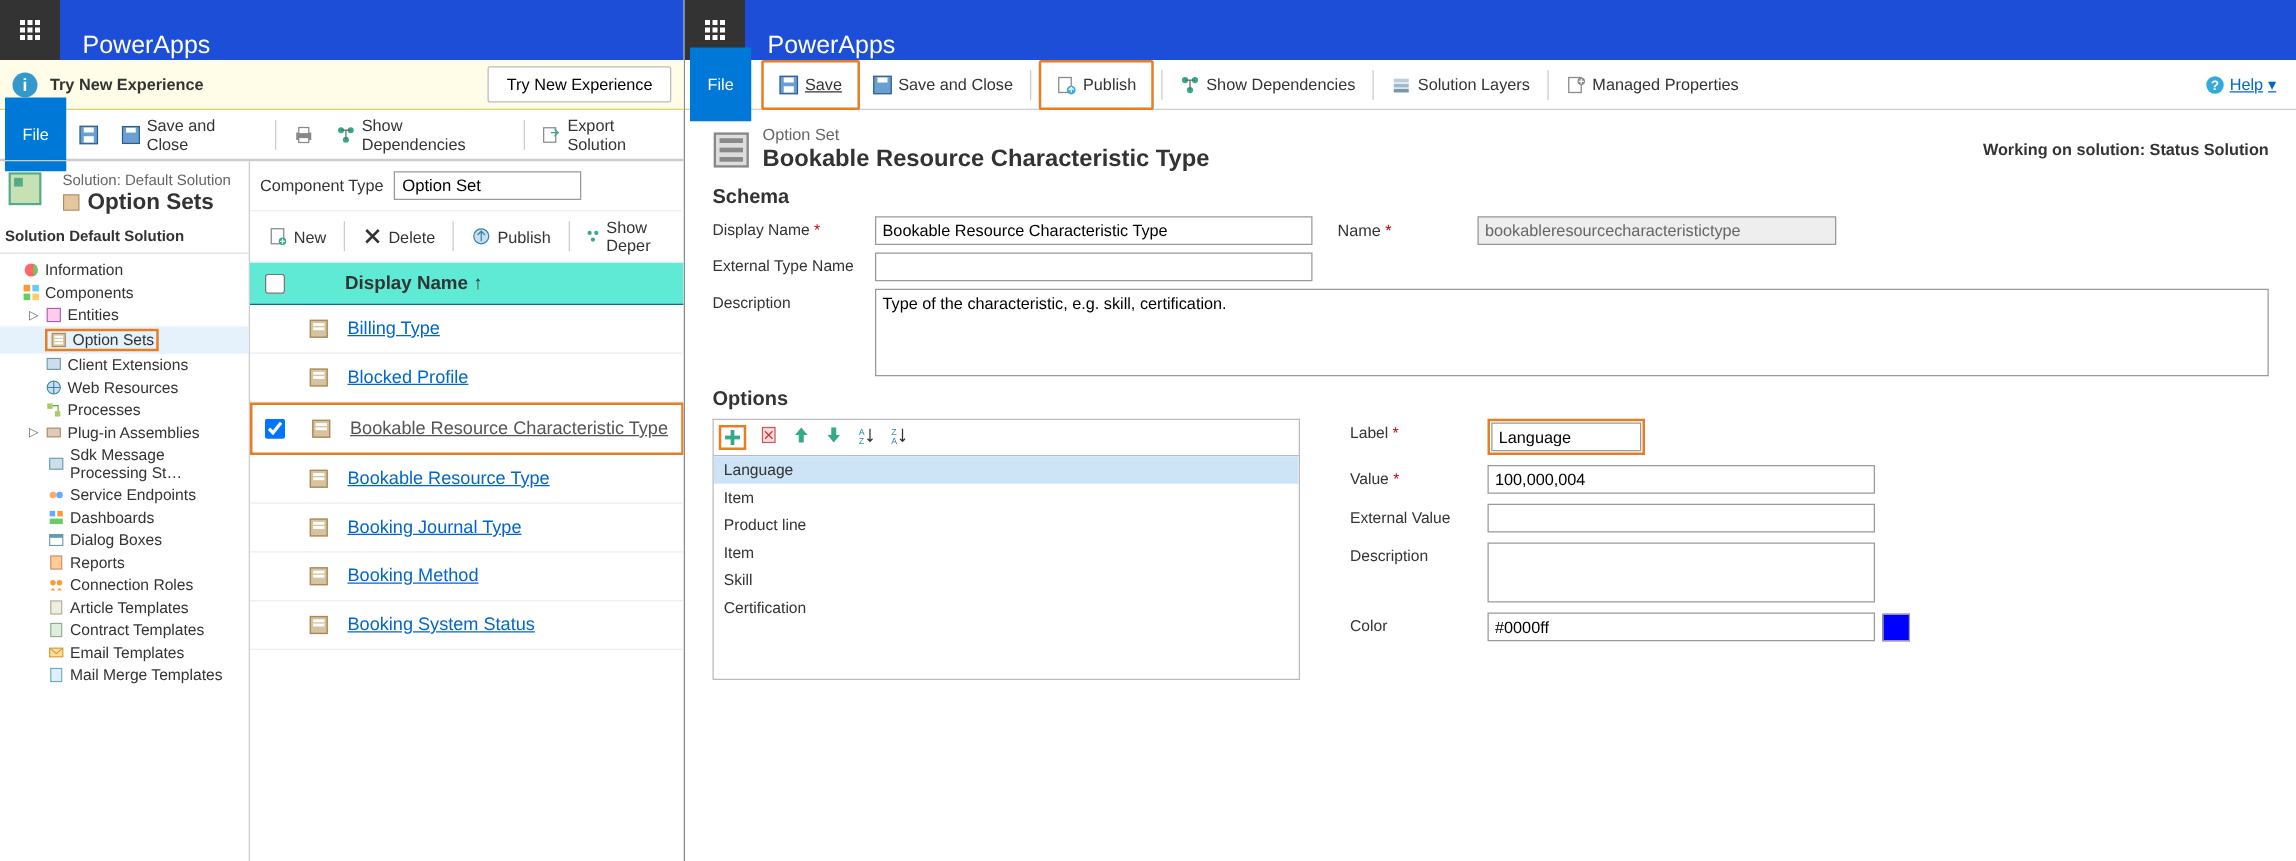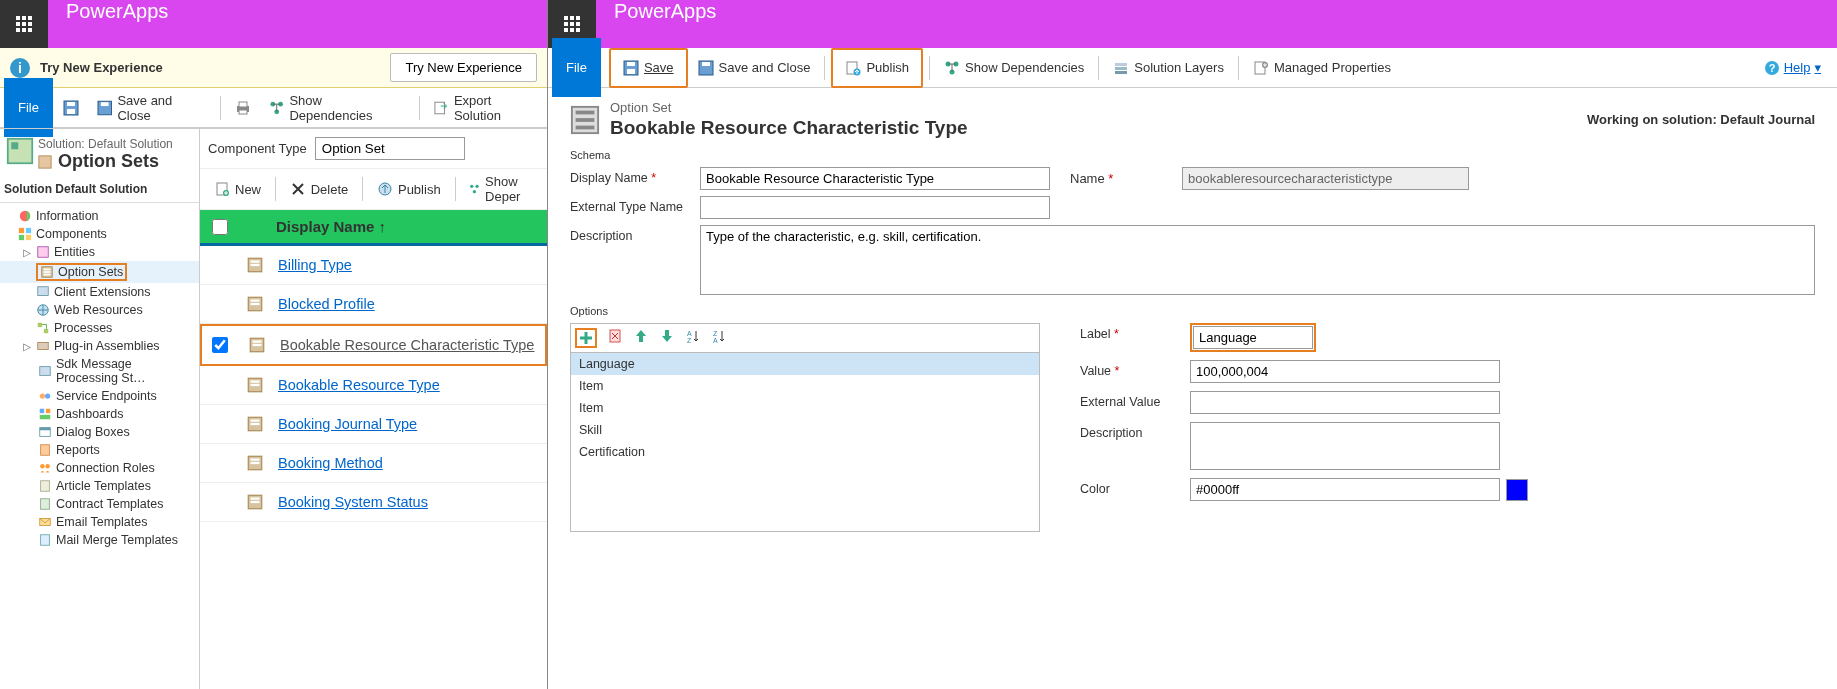--- a/index.html
+++ b/index.html
@@ -3,21 +3,21 @@
 <meta charset="utf-8">
 <style>
   * { box-sizing: border-box; margin: 0; padding: 0; font-family: "Segoe UI", Arial, sans-serif; }
   body { width: 1837px; height: 689px; overflow: hidden; background: #fff; font-size: 13px; color: #333; }
   .root { display: flex; height: 100%; }
   .pane { position: relative; height: 100%; overflow: hidden; display: flex; flex-direction: column; }
   .pane.left { width: 548px; border-right: 1px solid #888; }
   .pane.right { flex: 1; }
 
   
-  .black-header { background: #d946ef; color: #fff; display: flex; align-items: flex-start; height: 48px; }
+  .black-header { background: #1d4ed8; color: #fff; display: flex; align-items: flex-end; height: 48px; }
   .waffle { width: 48px; height: 48px; display: flex; align-items: center; justify-content: center; background:#333; cursor: pointer; }
   .waffle svg { fill: #fff; width: 16px; height: 16px; }
   .app-title { font-size: 20px; font-weight: 400; margin-left: 18px; }
   
   
   .banner { background: #fffde7; border-bottom: 1px solid #e0d070; display: flex; align-items: center; padding: 0 10px; height: 40px; gap: 10px; }
   .banner .info-icon { width: 20px; height: 20px; border-radius: 50%; background: #39c; color:#fff; display: flex; align-items:center; justify-content:center; font-weight:bold; font-size:14px; }
   .banner-title { font-weight: 700; }
   .banner-text { color:#555; }
   .banner-btn { margin-left: auto; padding: 6px 14px; background:#fff; border:1px solid #bbb; border-radius:2px; cursor:pointer; font-size:13px; }
@@ -27,57 +27,57 @@
   .file-tab { background:#0078d7; color:#fff; padding:22px 14px; font-size:13px; cursor:pointer; }
   .cmd-btn { display:flex; align-items:center; gap:5px; padding:4px 8px; cursor:pointer; height:32px; border-radius:2px;}
   .cmd-sep { width:1px; height:24px; background:#ccc; margin:0 4px; }
   .help-link { margin-left:auto; margin-right:16px; display:flex; align-items:center; gap:4px; color:#0066cc; text-decoration:underline; cursor:pointer;}
   .ico { width:16px; height:16px; display:inline-block; }
   .box-orange { border: 2px solid #e67e22; padding:2px 4px; border-radius:2px; }
 
   
   .left-body { display:flex; flex:1; overflow:hidden; border-top:1px solid #ccc;}
   .left-side { width:200px; border-right:1px solid #ccc; display:flex; flex-direction:column; }
-  .solution-hdr { padding:8px 6px 4px 6px; display:flex; gap:4px; }
+  .solution-hdr { padding:8px 6px 4px 6px; display:flex; gap:16px; }
   .solution-hdr-title { font-size:12px; color:#666; }
   .solution-hdr-name { font-size:18px; font-weight:600; display:flex; align-items:center; gap:6px; }
   .nav-section-title { font-weight:600; padding:6px 4px; font-size:12px; border-bottom:1px solid #ddd;}
   .tree { padding:4px 0; overflow-y:auto; flex:1; }
   .tree-item { display:flex; align-items:center; padding:2px 4px; gap:4px; cursor:pointer; font-size:12.5px; }
   .tree-item.indent1 { padding-left: 22px; }
   .tree-item.indent2 { padding-left: 38px; }
   .tree-item.selected { background:#e6f2fb; }
   .expander { width:10px; text-align:center; color:#666; font-size:10px;}
   .mini-ico { width:14px; height:14px; display:inline-block; flex-shrink:0;}
   .orange-box { border:2px solid #e67e22; padding:0 2px; }
 
   
   .left-main { flex:1; display:flex; flex-direction:column; }
   .filter-bar { padding:8px; display:flex; align-items:center; gap:8px; border-bottom:1px solid #eee;}
   .filter-bar input { padding:3px 6px; border:1px solid #999; width:150px;}
   .grid-toolbar { display:flex; align-items:center; gap:2px; padding:4px 6px; border-bottom:1px solid #eee;}
   .grid { flex:1; overflow-y:auto;}
-  .grid-header { display:flex; align-items:center; padding:8px 10px; border-bottom:3px solid #0369a1; background:#22c55e;}
+  .grid-header { display:flex; align-items:center; padding:8px 10px; border-bottom:1px solid #0369a1; background:#5eead4;}
   .grid-header .col-display { font-weight:600; font-size:15px; margin-left:48px;}
   .grid-row { display:flex; align-items:center; padding:10px; border-bottom:1px solid #eee; gap:14px;}
   .grid-row.checked { border:2px solid #e67e22; }
   .grid-row input[type=checkbox]{ width:16px; height:16px; }
   .grid-row .row-ico { width:18px; height:18px; margin-left:6px;}
   .grid-row .row-label { color:#0066cc; font-size:14.5px;text-decoration:underline;}
   .grid-row.checked .row-label { color:#555;}
   .chk-head { margin-left:2px; width:16px; height:16px;}
 
   
   .right-body { flex:1; padding:12px 22px; overflow-y:auto;}
   .entity-head { display:flex; align-items:center; margin-bottom:4px;}
   .entity-head-titles { display:flex; flex-direction:column; gap:2px; }
   .entity-kind { color:#666; font-size:13px;}
   .entity-name { font-weight:700; font-size:19px;}
   .working-on { margin-left:auto; font-weight:600; font-size:13px;}
-  .section-title { font-weight:400; font-size:11px; margin:10px 0 6px 0;}
+  .section-title { font-weight:700; font-size:16px; margin:10px 0 6px 0;}
   .form-row { display:flex; align-items:flex-start; margin-bottom:6px;}
   .form-label { width:130px; padding-top:4px; font-size:12.5px;}
   .form-row input[type=text], .form-row textarea { border:1px solid #999; padding:3px 5px; font-size:13px;}
   .req { color:#c00; }
   .input-med { width:350px; }
   .input-wide { width: calc(100% - 130px); min-height:70px; resize:none; }
   .form-row.name-row .name-col { display:flex; align-items:center; gap:6px;}
   .prefix-box { background:#eee; border:1px solid #bbb; padding:3px 6px; color:#666; width:287px;}
   
   .options-area { display:flex; gap:40px; margin-top:4px;}
@@ -531,21 +531,21 @@
         <svg width="30" height="30" viewBox="0 0 16 16" style="margin:0 10px 0 0;">
             <rect x="1" y="1" width="14" height="14" fill="#ddd" stroke="#888"></rect>
             <rect x="3" y="3" width="10" height="2" fill="#888"></rect>
             <rect x="3" y="7" width="10" height="2" fill="#888"></rect>
             <rect x="3" y="11" width="10" height="2" fill="#888"></rect>
           </svg>
         <div class="entity-head-titles">
           <span class="entity-kind">Option Set</span>
           <span class="entity-name">Bookable Resource Characteristic Type</span>
         </div>
-        <span class="working-on">Working on solution: Default Journal</span>
+        <span class="working-on">Working on solution: Status Solution</span>
       </div>
 
       <div class="section-title">Schema</div>
 
       <div class="form-row name-row">
         <span class="form-label"><span>Display Name</span><span class="req"> *</span></span>
         <input type="text" class="input-med" value="Bookable Resource Characteristic Type" style="">
         <div class="name-col" style="margin-left:20px;">
           <span style="width:60px;"><span>Name</span><span class="req"> *</span></span>
           <span style="width:40px;"></span>
@@ -589,20 +589,21 @@
               </svg>
             <svg class="tb-ico" viewBox="0 0 16 16">
                 <text x="2" y="8" font-size="7" fill="#38a">Z</text>
                 <text x="2" y="15" font-size="7" fill="#38a">A</text>
                 <path d="M11 3 L11 13 M9 11 L11 13 L13 11" stroke="#333" fill="none"></path>
               </svg>
           </div>
           <div class="opts-list">
             <div class="opt-item selected">Language</div>
             <div class="opt-item">Item</div>
+            <div class="opt-item">Product line</div>
             <div class="opt-item">Item</div>
             <div class="opt-item">Skill</div>
             <div class="opt-item">Certification</div>
           </div>
         </div>
 
         <div class="opt-props">
           <div class="form-row">
             <span class="form-label"><span>Label</span><span class="req"> *</span></span>
             <span class="lbl-box"><input type="text" style="width: 120px;" value="Language"></span>

